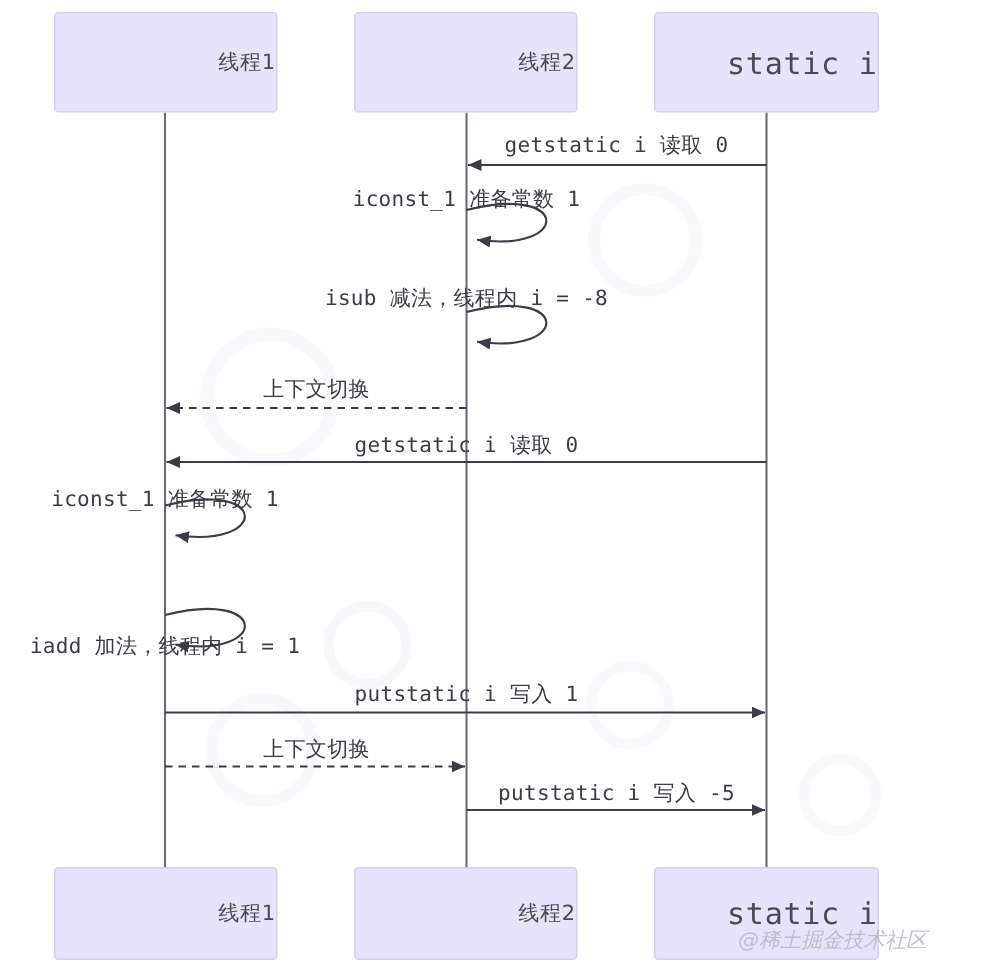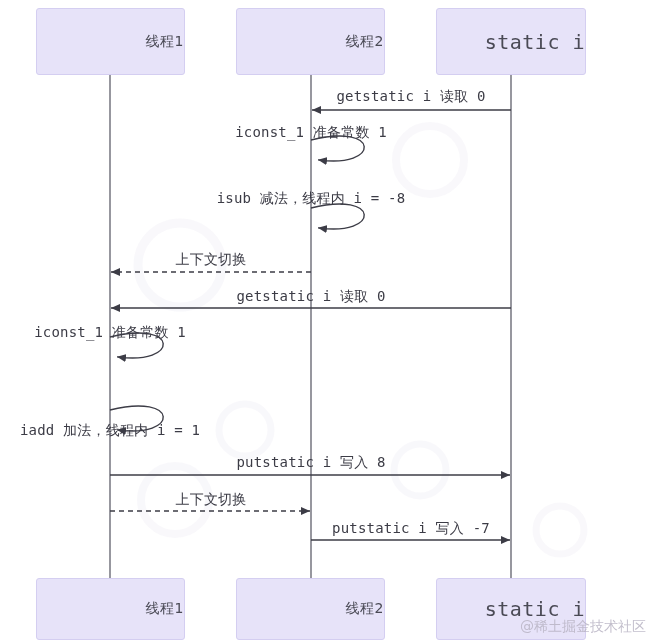--- a/index.html
+++ b/index.html
@@ -111,18 +111,18 @@
     </div>
   </div>
 <div id="labels-layer">
     <div class="msg-label" style="left: 411px; top: 88px;">getstatic i 读取 0</div>
     <div class="msg-label" style="left: 311px; top: 124px;">iconst_1 准备常数 1</div>
     <div class="msg-label" style="left: 311px; top: 190px;">isub 减法，线程内 i = -8</div>
     <div class="msg-label" style="left: 211px; top: 251px;">上下文切换</div>
     <div class="msg-label" style="left: 311px; top: 288px;">getstatic i 读取 0</div>
     <div class="msg-label" style="left: 110px; top: 324px;">iconst_1 准备常数 1</div>
     <div class="msg-label" style="left: 110px; top: 386px; margin-top: 36px;">iadd 加法，线程内 i = 1</div>
-    <div class="msg-label" style="left: 311px; top: 454px;">putstatic i 写入 8</div>
+    <div class="msg-label" style="left: 311px; top: 454px;">putstatic i 写入 1</div>
     <div class="msg-label" style="left: 211px; top: 491px;">上下文切换</div>
-    <div class="msg-label" style="left: 411px; top: 520px;">putstatic i 写入 -7</div>
+    <div class="msg-label" style="left: 411px; top: 520px;">putstatic i 写入 -5</div>
   </div>
 
-<div class="watermark" id="wm" style="left: 520px; top: 618px;">@稀土掘金技术社区</div>
+<div class="watermark" id="wm" style="left: 492px; top: 618px; font-style: italic;">@稀土掘金技术社区</div>
 
 </body></html>

